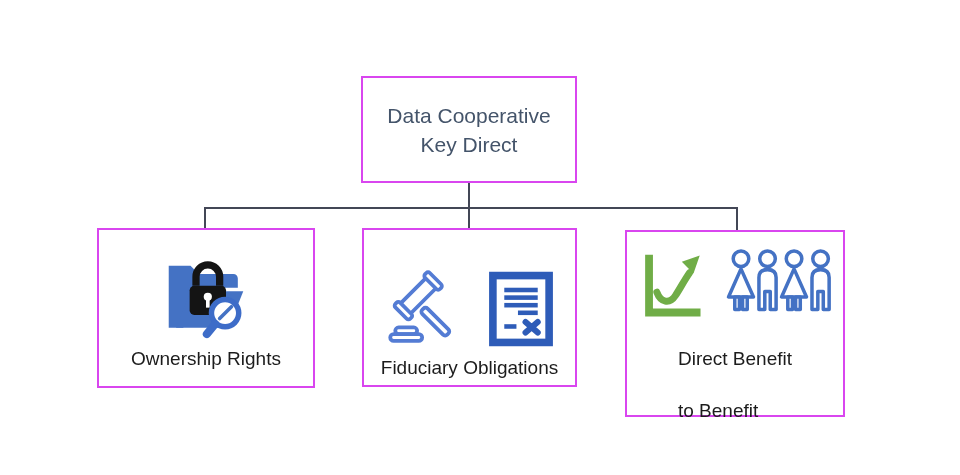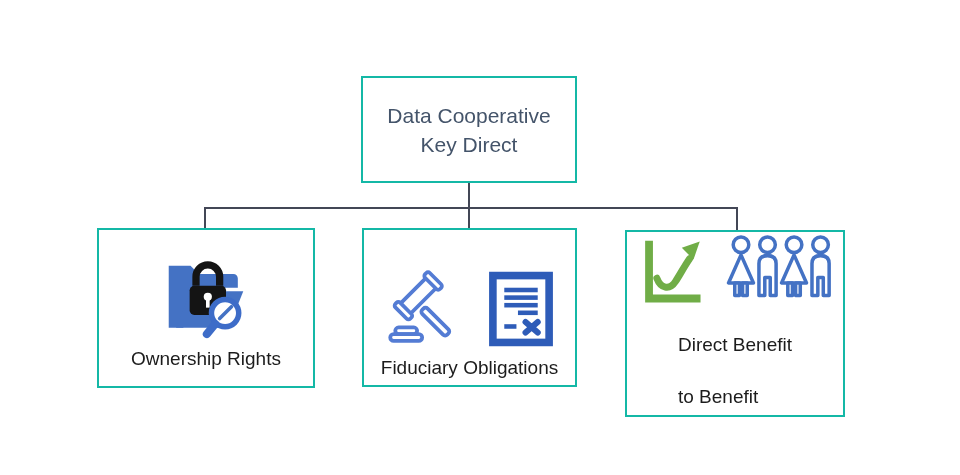--- a/index.html
+++ b/index.html
@@ -1,32 +1,32 @@
 <!DOCTYPE html>
 <html><head>
 <meta charset="utf-8">
 <style>
   html,body{margin:0;padding:0;background:#ffffff;}
   .canvas{
     position:relative;width:960px;height:475px;background:#ffffff;overflow:hidden;
     font-family:"Liberation Sans","DejaVu Sans",sans-serif;
   }
   .node{
-    position:absolute;background:#ffffff;border:2px solid #14b8a6;
+    position:absolute;background:#ffffff;border:2px solid #d946ef;
     box-sizing:border-box;display:flex;flex-direction:column;align-items:center;
   }
   .root-node{
     left:361px;top:76px;width:216px;height:107px;
     justify-content:center;text-align:center;
     color:#44546A;font-size:21px;line-height:29px;
   }
   .child-node{color:#1c1c1c;font-size:19px;}
   .node-ownership{left:97px;top:228px;width:218px;height:160px;justify-content:flex-end;padding-bottom:16px;}
   .node-fiduciary{left:362px;top:228px;width:215px;height:159px;justify-content:flex-end;padding-bottom:6px;}
-  .node-benefit{left:625px;top:230px;width:220px;height:187px;justify-content:flex-start;}
+  .node-benefit{left:625px;top:230px;width:220px;height:187px;justify-content:flex-start;padding-top:14px;}
   .icon-row{display:flex;align-items:center;justify-content:center;}
   .node-ownership .icon-row{margin-bottom:4px;}
   .node-fiduciary .icon-row{gap:18px;margin-bottom:6px;}
   .node-benefit .icon-row{gap:12px;}
   .label{white-space:nowrap;}
   .label-left{text-align:left;white-space:pre-line;line-height:26px;margin-top:20px;}
   .connector{position:absolute;background:#434756;}
   .conn-stem{left:468px;top:182px;width:2px;height:26px;}
   .conn-hbar{left:204px;top:207px;width:534px;height:2px;}
   .conn-drop-left{left:204px;top:207px;width:2px;height:22px;}

